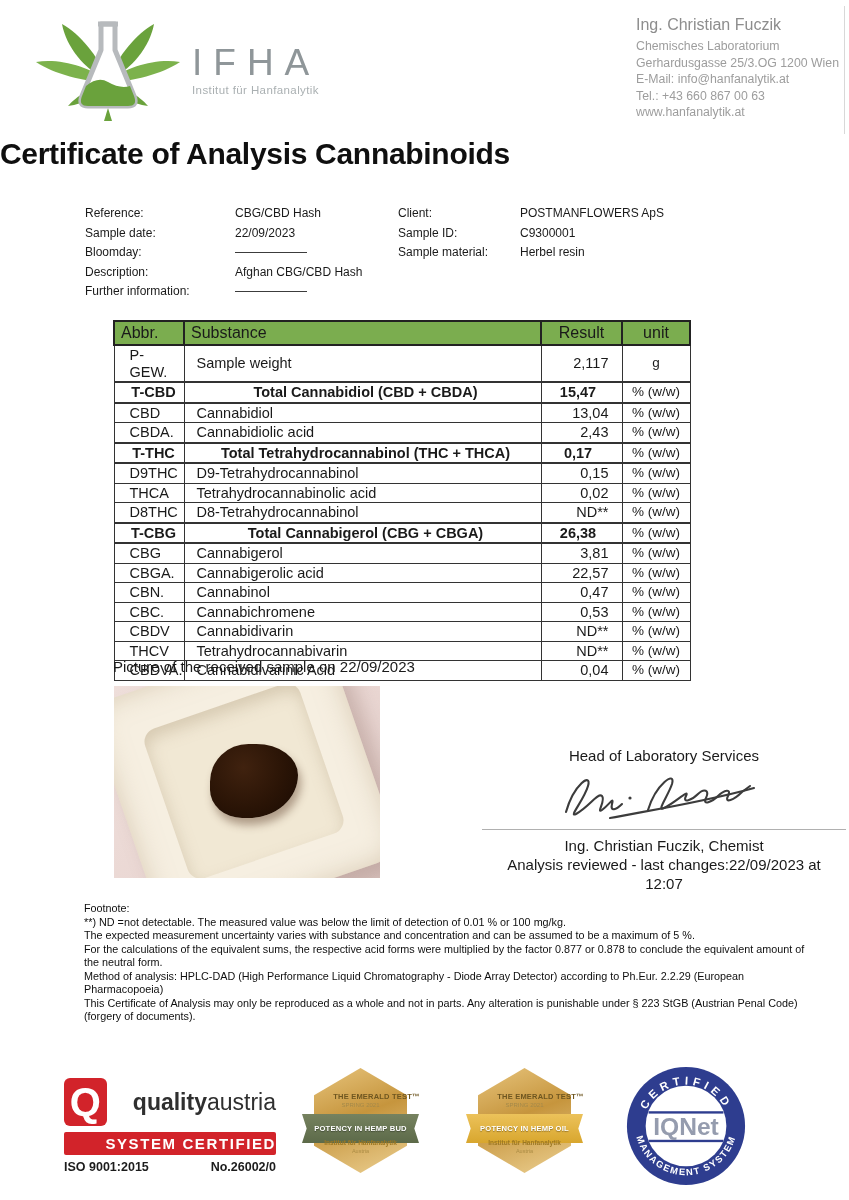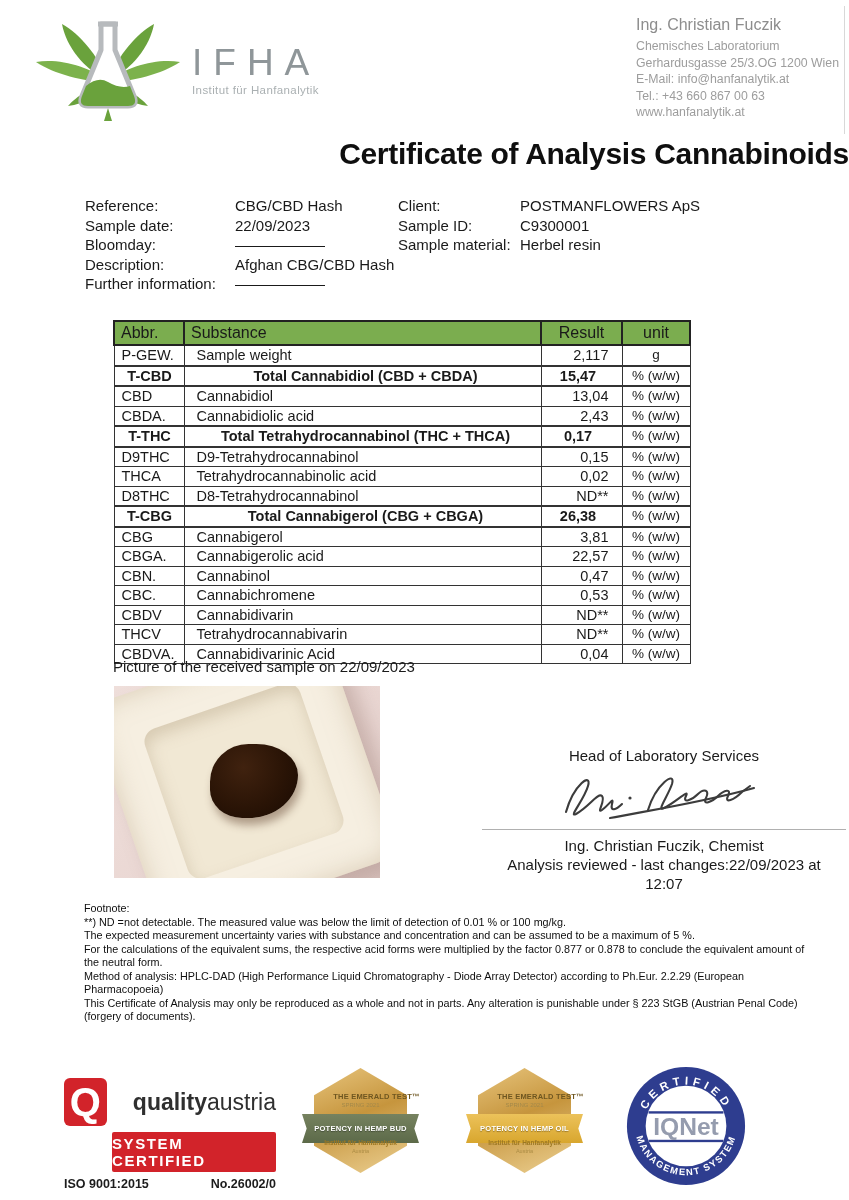--- a/index.html
+++ b/index.html
@@ -10,37 +10,37 @@
   .logo{position:absolute;left:28px;top:16px;display:flex;align-items:center;}
   .logo-text{margin-left:4px;}
   .logo-acronym{font-size:37px;color:#8f9699;letter-spacing:11px;line-height:40px;}
   .logo-sub{font-size:11.5px;color:#aab0b2;letter-spacing:.4px;margin-top:1px;}
   .contact{position:absolute;left:636px;top:16px;width:205px;}
   .contact-name{font-size:16px;color:#8d8d8d;margin-bottom:4px;}
   .contact-line{font-size:12.3px;line-height:16.5px;color:#9d9d9d;}
   .vline{position:absolute;left:844px;top:6px;width:1px;height:128px;background:#d8d8d8;}
 
   
-  .title{position:absolute;left:0;top:137px;width:100%;text-align:right;
+  .title{position:absolute;left:0;top:137px;width:100%;text-align:left;
          font-size:30px;font-weight:700;color:#0f0f0f;letter-spacing:-.3px;}
-  .info-col{position:absolute;top:196px;font-size:15px;}
+  .info-col{position:absolute;top:204px;font-size:12px;}
   .info-col.left{left:85px;}
   .info-col.right{left:398px;}
   .info-row{display:flex;line-height:19.6px;}
   .info-col.left .info-label{width:150px;}
   .info-col.right .info-label{width:122px;}
 
   
   .table-wrap{position:absolute;left:113px;top:320px;}
   table{border-collapse:collapse;table-layout:fixed;width:576px;font-size:14.5px;}
   th{background:#7bad4f;border:2px solid #222;font-weight:400;font-size:16px;
      padding:2px 6px;text-align:left;}
   th.c{text-align:center;}
   td{border:1px solid #333;padding:1px 6px;line-height:16.5px;}
-  td.abbr{padding-left:7px;}
+  td.abbr{padding-left:15px;}
   td.sub{padding-left:12px;}
   tr.total td.sub{}
   td.res{text-align:right;padding-right:13px;}
   td.unit{text-align:center;font-size:13.5px;padding-left:2px;padding-right:2px;}
   tr.total td{border-top-width:2px;border-bottom-width:2px;}
   tr.total td.abbr,tr.total td.sub,tr.total td.res{font-weight:700;text-align:center;}
 
   
   .photo-caption{position:absolute;left:113px;top:658px;font-size:15px;}
   .photo{position:absolute;left:114px;top:686px;width:266px;height:192px;overflow:hidden;
@@ -68,21 +68,21 @@
             line-height:13.5px;color:#0f0f0f;}
 
   
   .qa{position:absolute;left:64px;top:1078px;width:212px;}
   .qa-top{display:flex;align-items:center;}
   .qa-q{width:48px;height:48px;border-radius:6px;color:#fff;font-weight:700;font-size:40px;
         display:flex;align-items:center;justify-content:center;background:#d2232a;}
   .qa-brand{font-size:23px;color:#2f2f2f;margin-left:26px;white-space:nowrap;}
   .qa-brand b{font-weight:700;}
   .qa-band{margin-top:6px;background:#d2232a;color:#fff;font-weight:700;letter-spacing:1.6px;
-           text-align:left;font-size:15px;padding:3px 0;border-radius:2px;margin-left:48px;}
+           text-align:right;font-size:15px;padding:3px 0;border-radius:2px;}
   .qa-iso{display:flex;justify-content:space-between;font-weight:700;font-size:12.5px;margin-top:5px;color:#1c1c1c;}
 
   .emerald{position:absolute;top:1068px;width:125px;height:108px;}
   .emerald .hex{position:absolute;left:16px;top:0;width:93px;height:105px;
         clip-path:polygon(50% 0,100% 26%,100% 74%,50% 100%,0 74%,0 26%);
         background:linear-gradient(160deg,#e7c47c 0%,#c6953d 45%,#ecd092 100%);}
   .emerald .e-top{position:absolute;left:16px;top:24px;width:100%;text-align:center;
         font-size:7.5px;font-weight:700;color:#6e5620;letter-spacing:.2px;}
   .emerald .e-season{position:absolute;left:0;top:34px;width:100%;text-align:center;
         font-size:6px;color:#a3894a;}

